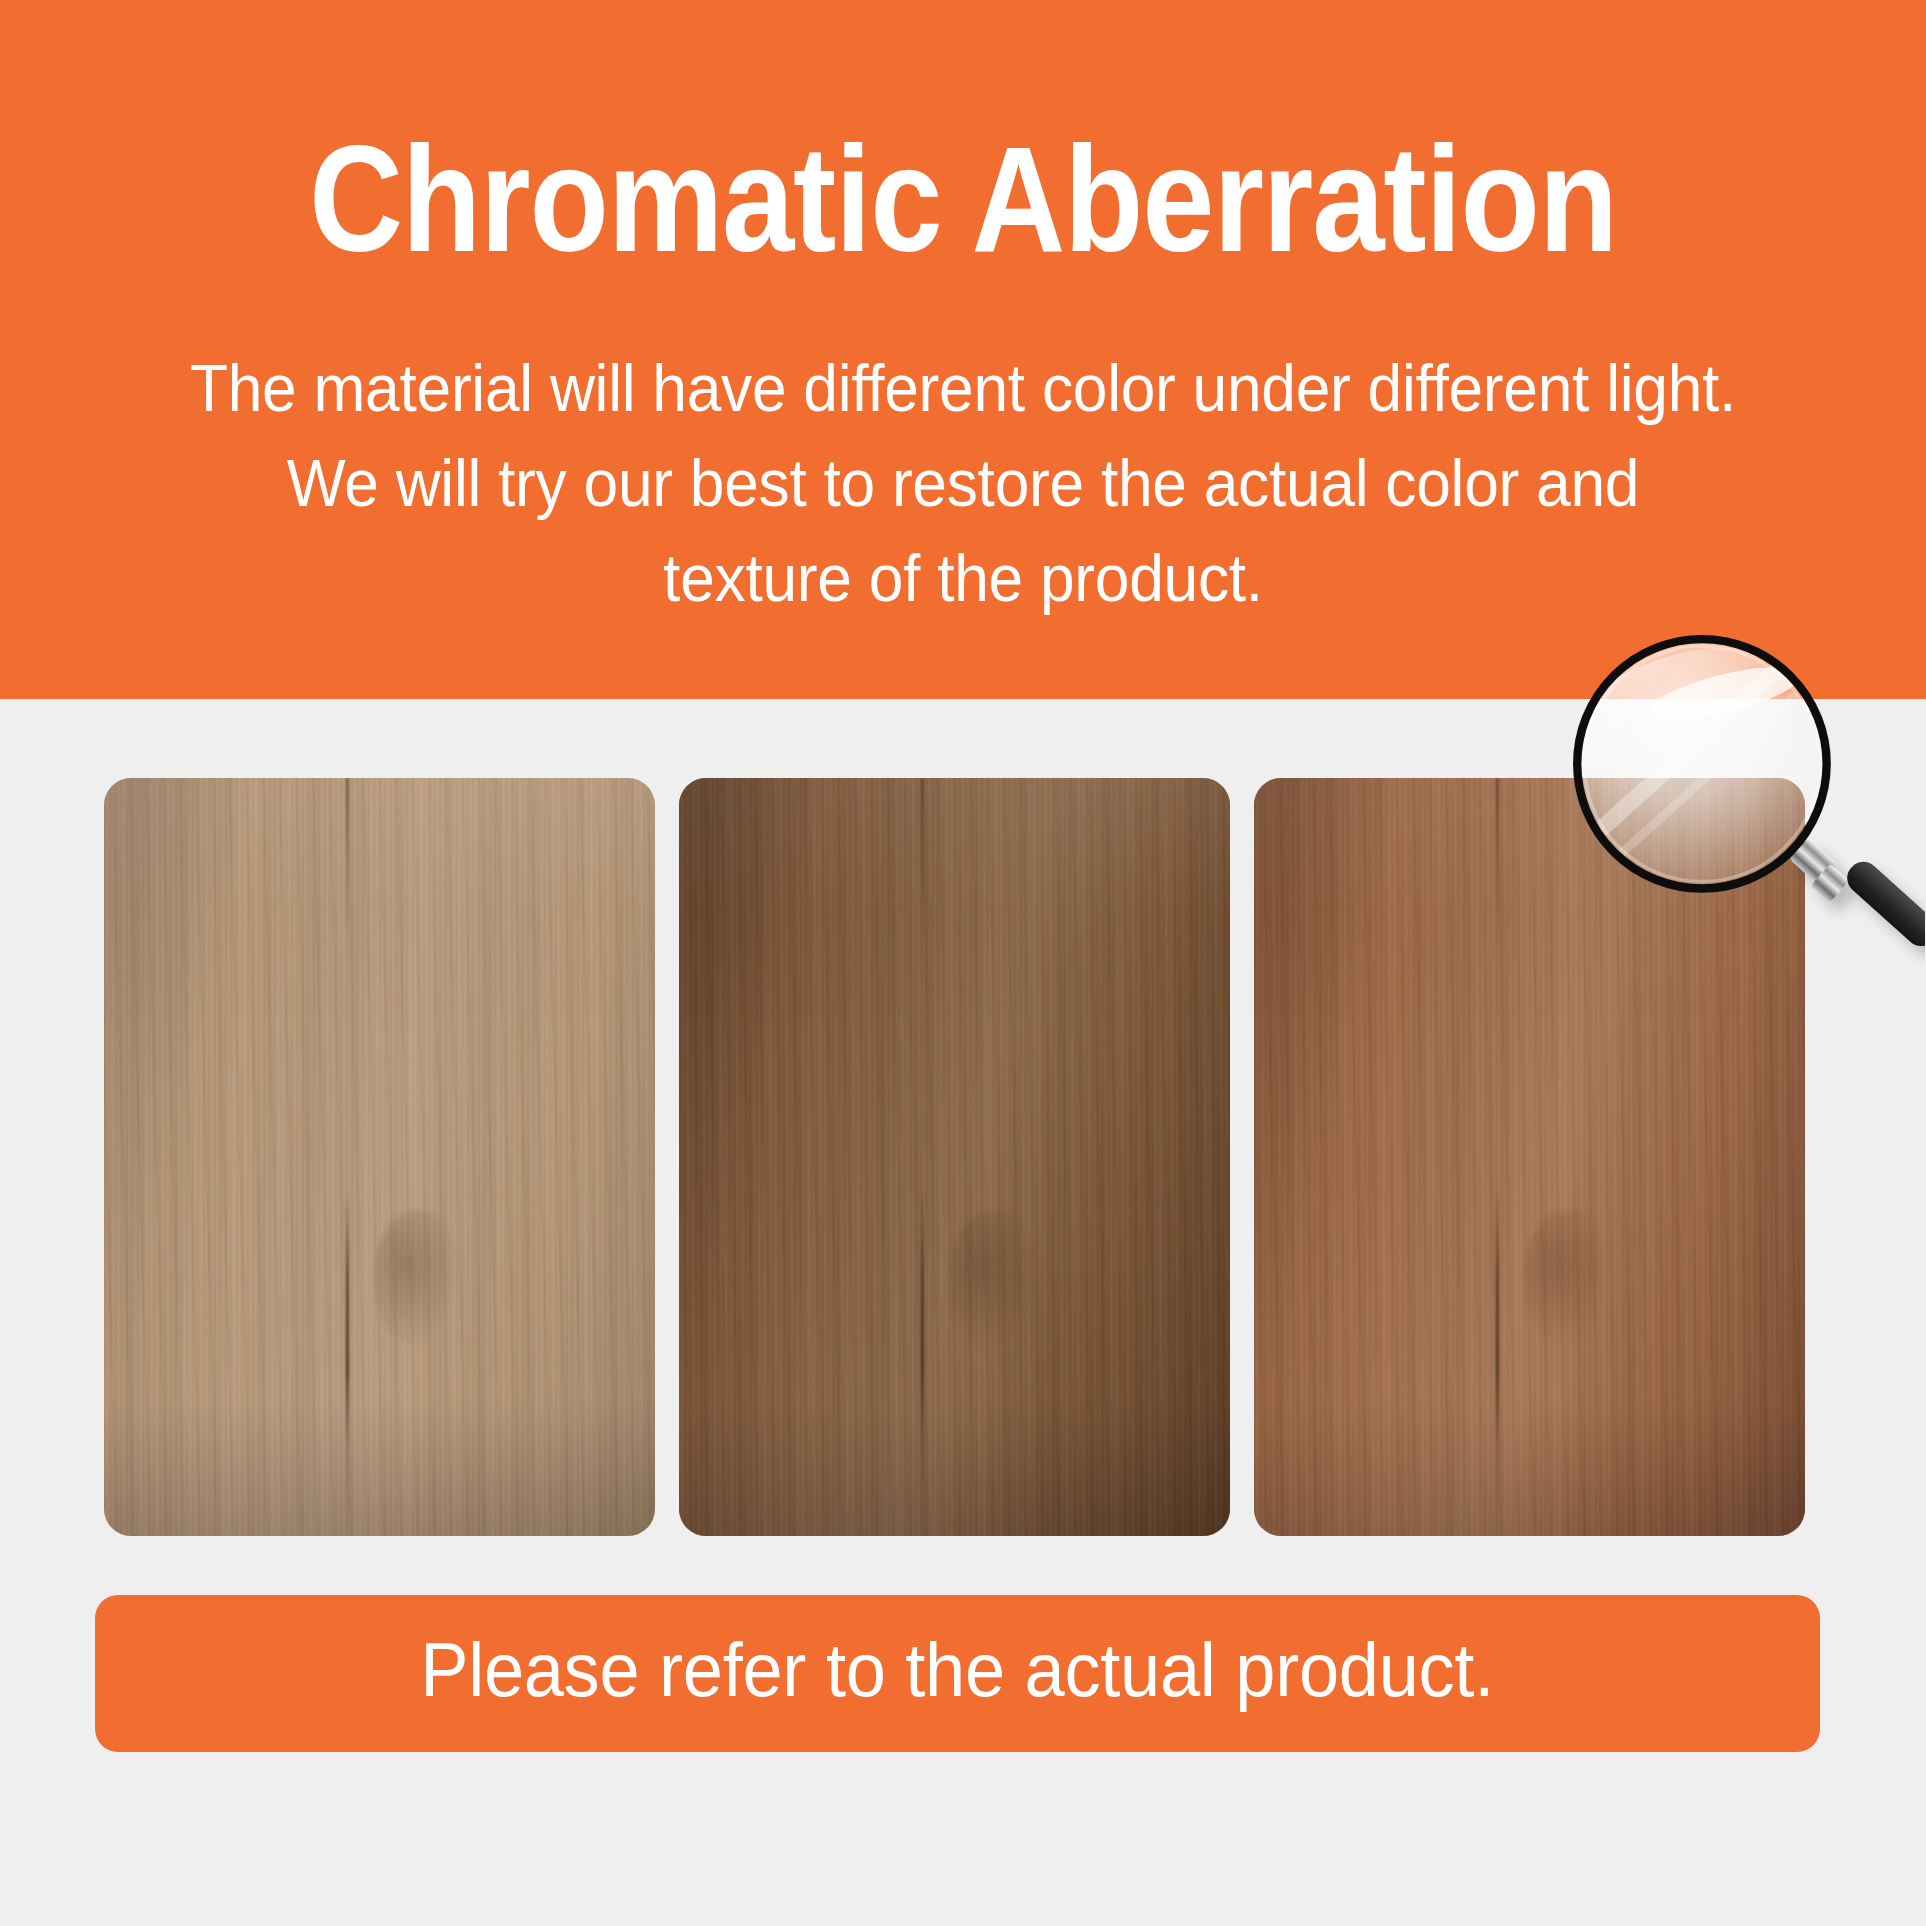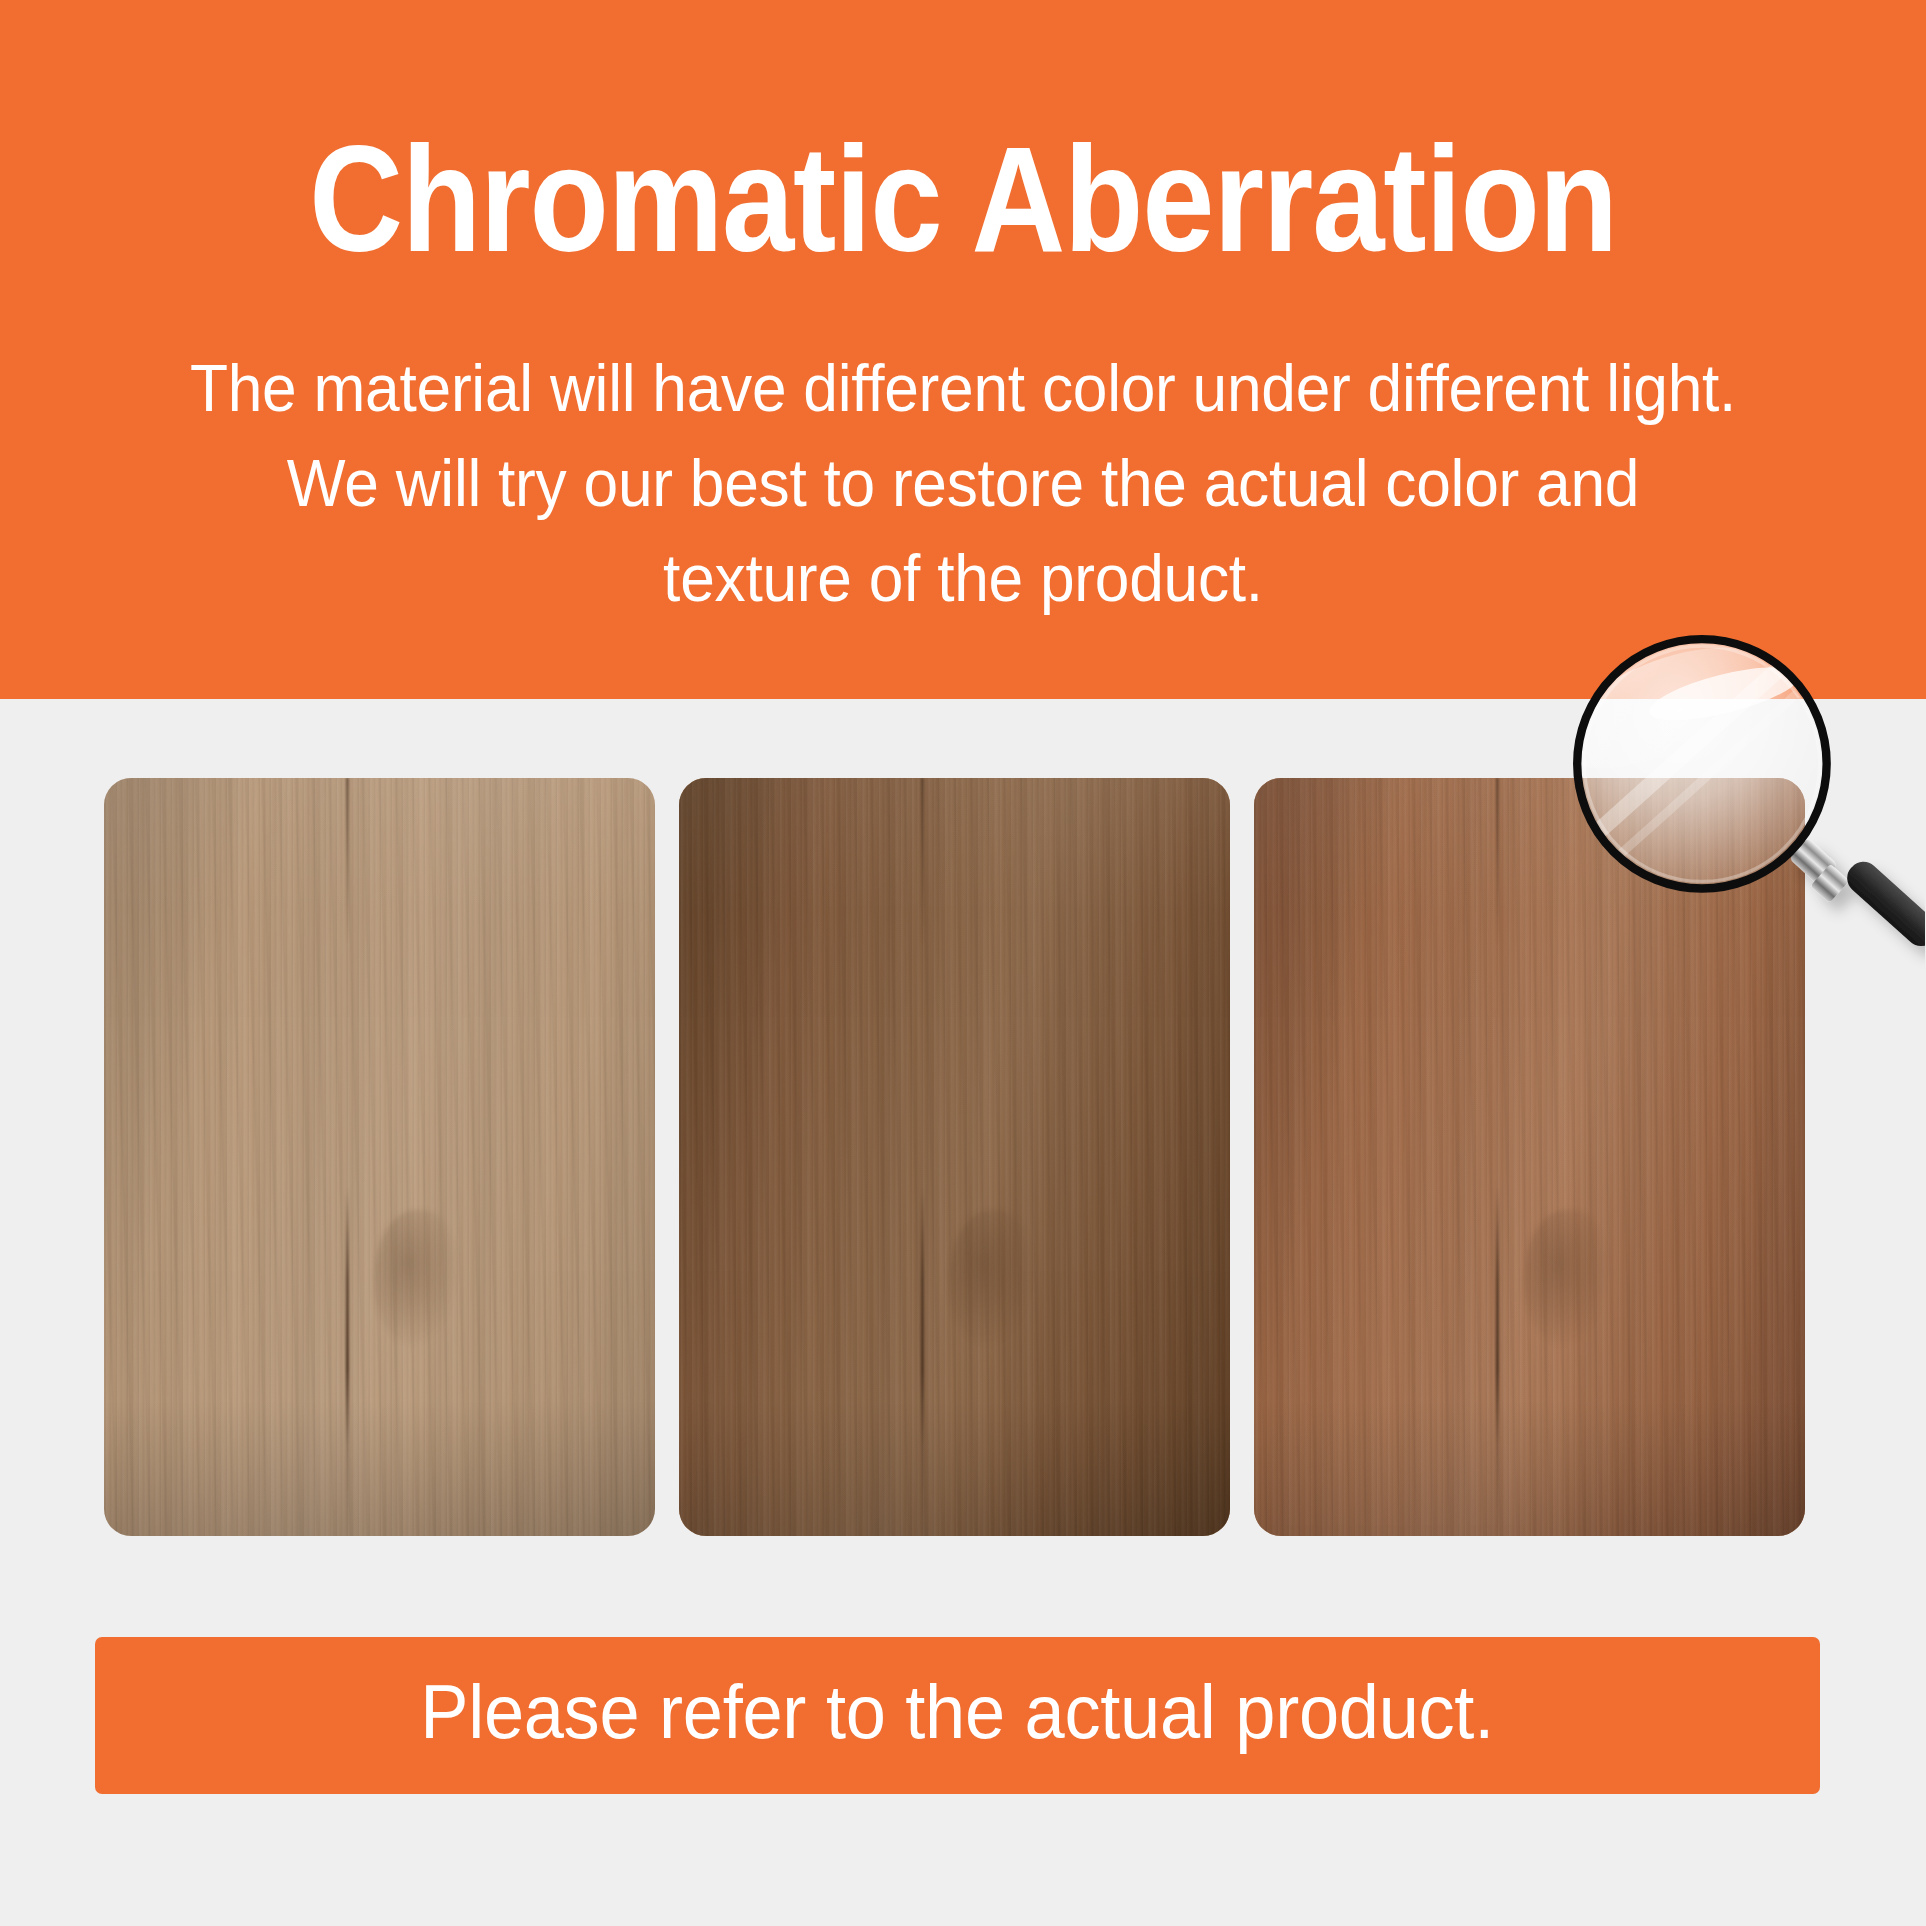--- a/index.html
+++ b/index.html
@@ -183,25 +183,25 @@
     height: 360px;
     z-index: 3;
     pointer-events: none;
   }
   #magnifier svg { display: block; width: 360px; height: 360px; }
 
   
   #bottom-banner {
     position: absolute;
     left: 95px;
-    top: 1637px;
+    top: 1595px;
     width: 1725px;
     height: 157px;
     background: #f16e30;
-    border-radius: 7px;
+    border-radius: 23px;
     z-index: 2;
     display: flex;
     align-items: center;
     justify-content: center;
   }
   #bottom-banner-text {
     color: #ffffff;
     font-family: "Liberation Sans", sans-serif;
     font-weight: normal;
     font-size: 76px;

